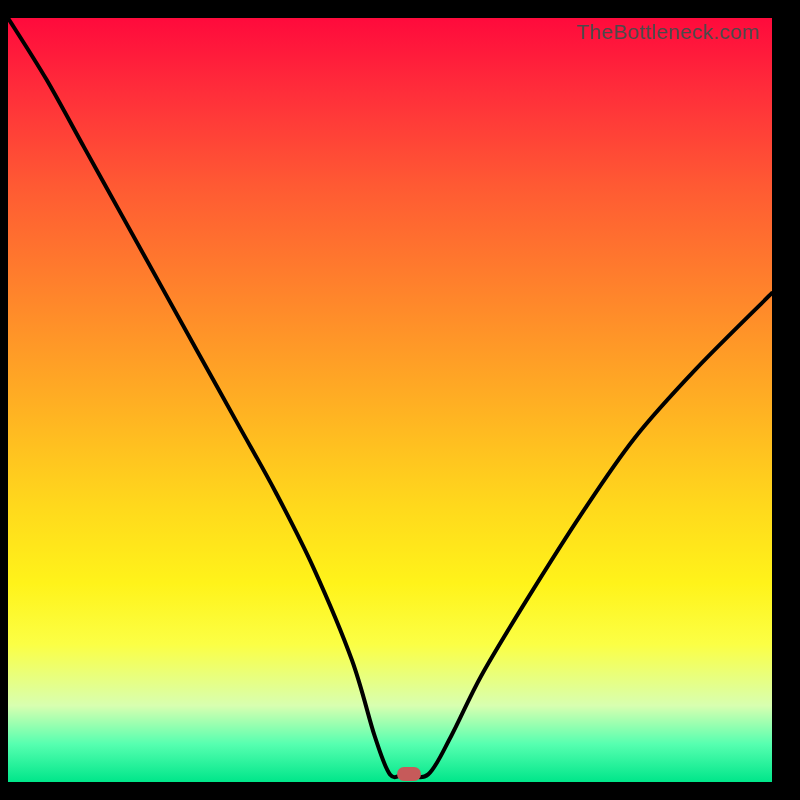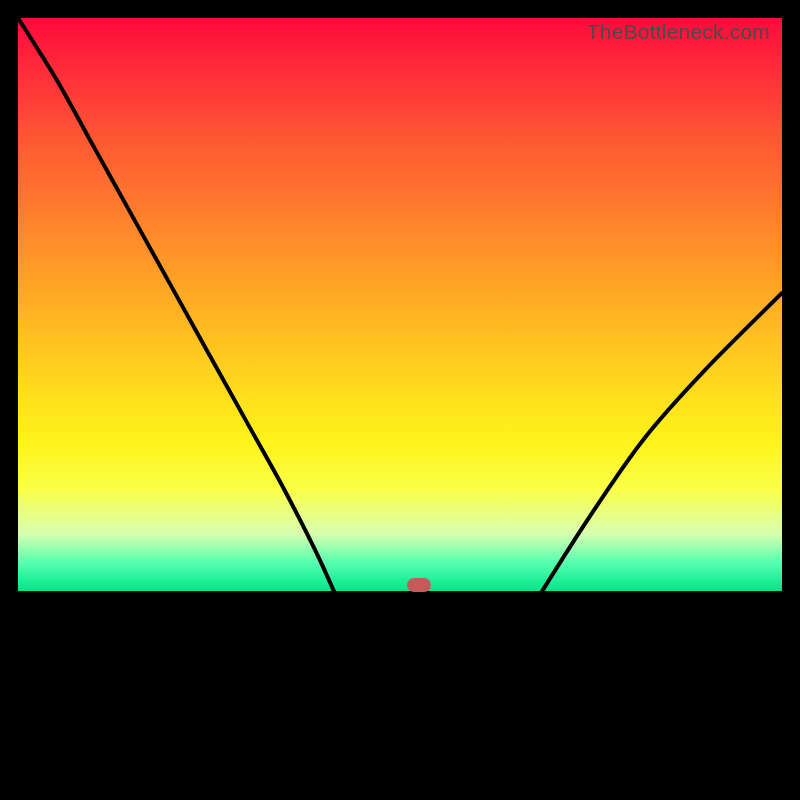--- a/index.html
+++ b/index.html
@@ -12,24 +12,24 @@
     font-family: Arial, Helvetica, sans-serif;
   }
   .frame {
     position: relative;
     width: 800px;
     height: 800px;
     background: #000;
   }
   .plot {
     position: absolute;
-    left: 18px;
+    left: 8px;
     top: 18px;
     width: 764px;
-    height: 573px;
+    height: 764px;
     background: linear-gradient(
       to bottom,
       #ff0a3c 0%,
       #ff2f3a 10%,
       #ff5a33 22%,
       #ff8a2a 38%,
       #ffb422 52%,
       #ffd91c 64%,
       #fff31a 74%,
       #fbff45 82%,

